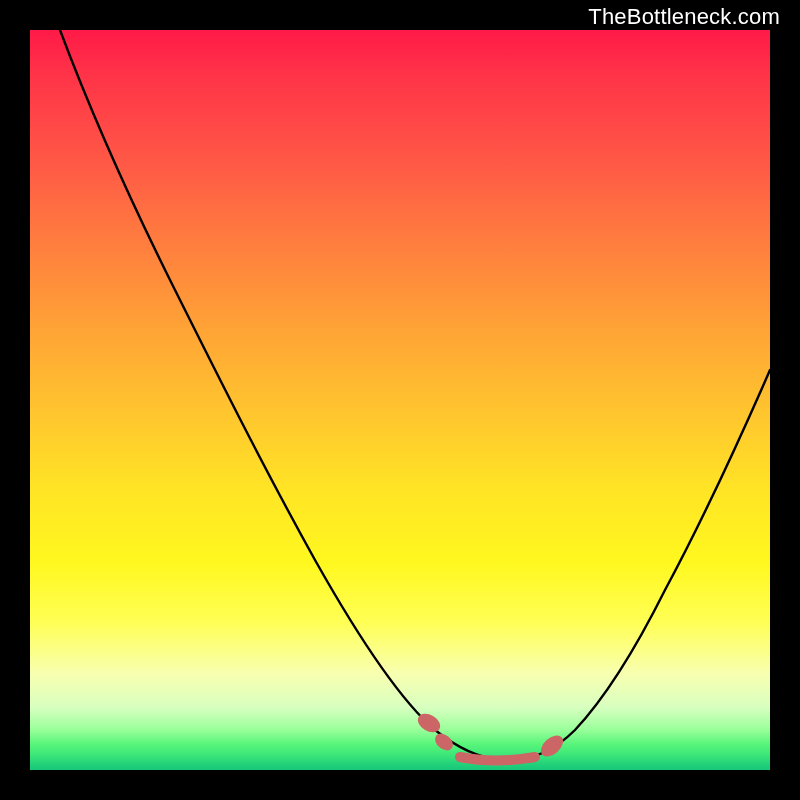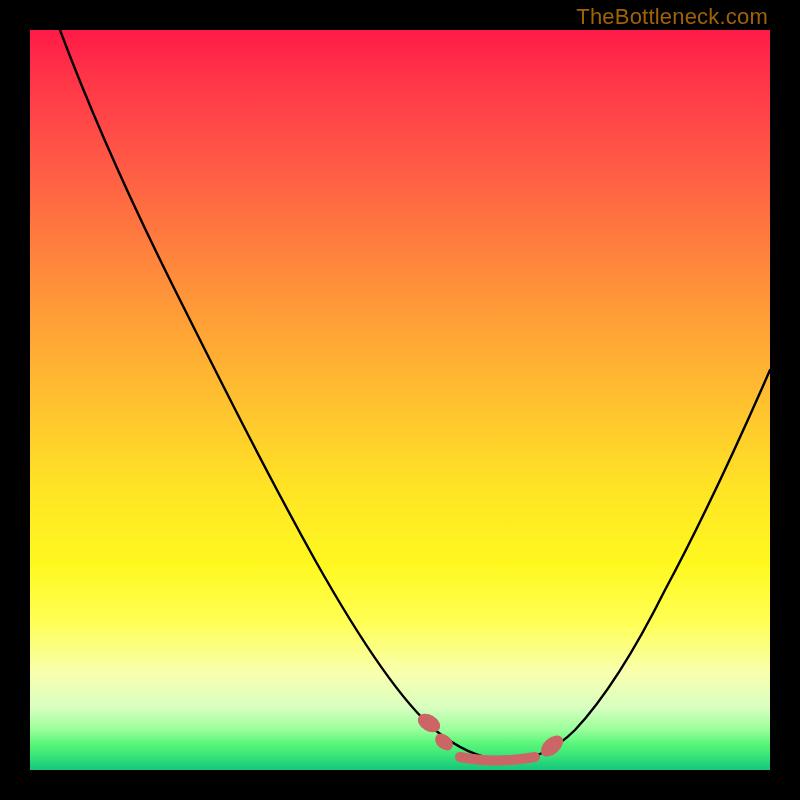--- a/index.html
+++ b/index.html
@@ -15,22 +15,22 @@
     position: absolute;
     left: 0;
     top: 0;
     width: 800px;
     height: 800px;
     background: #000000;
   }
   .watermark {
     position: absolute;
     top: 4px;
-    right: 32px;
-    color: #a16207;
+    right: 20px;
+    color: #ffffff;
     font-size: 22px;
     font-weight: 500;
     letter-spacing: 0.2px;
   }
   
   .plot {
     position: absolute;
     left: 30px;
     top: 30px;
     width: 740px;

